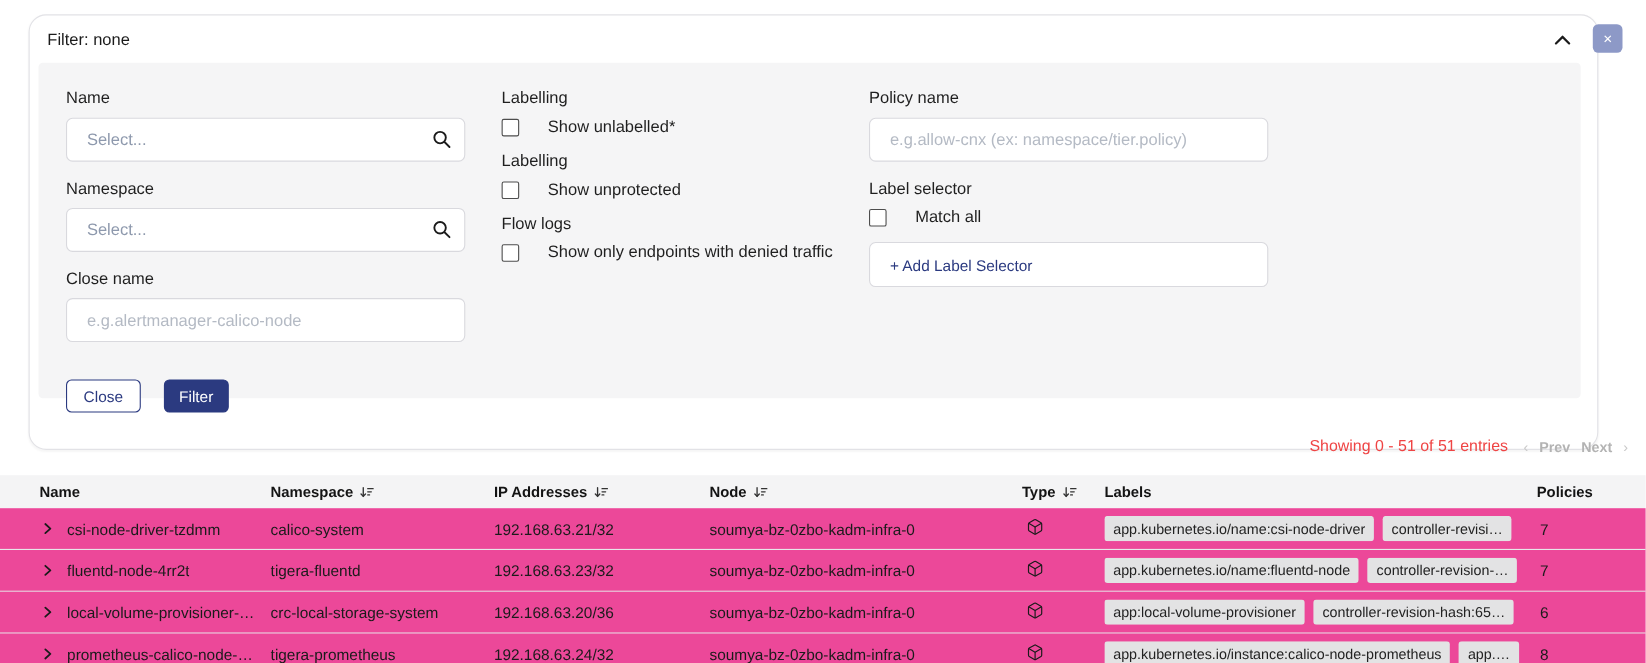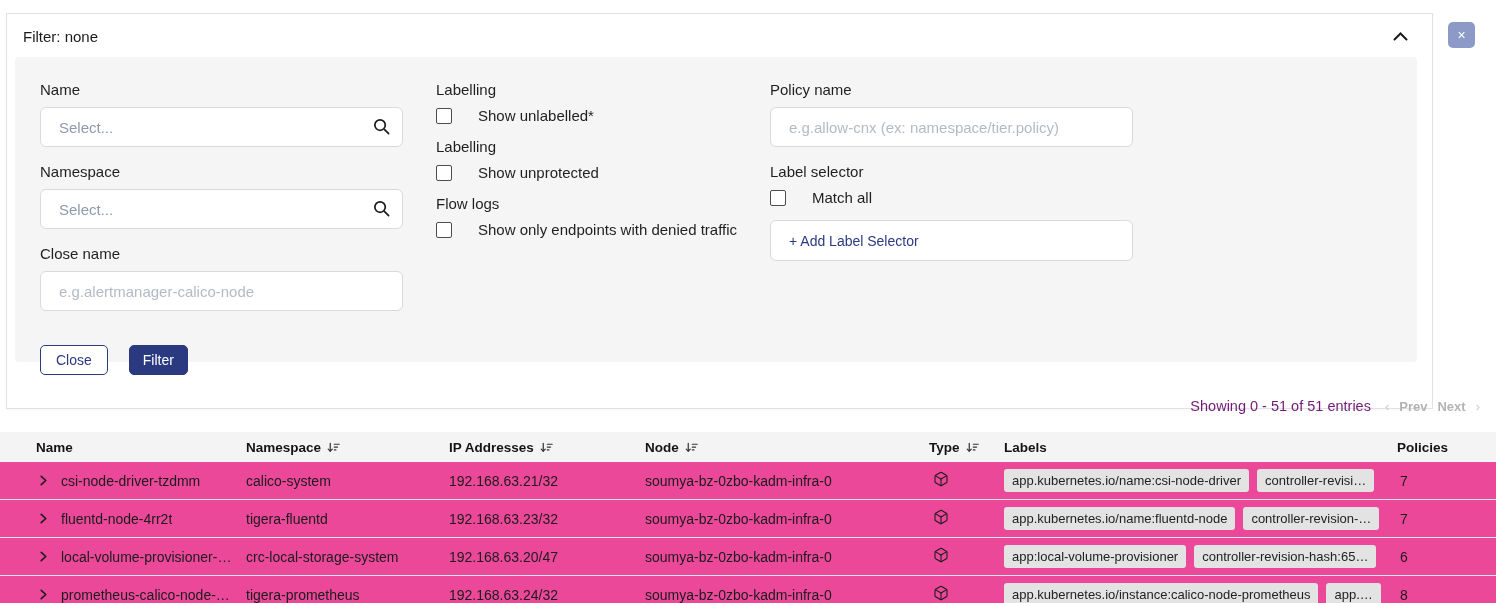--- a/index.html
+++ b/index.html
@@ -1,21 +1,21 @@
 <!DOCTYPE html>
 <html><head>
 <meta charset="utf-8">
 <style>
   * { margin:0; padding:0; box-sizing:border-box; }
   html,body { width:1496px; height:603px; overflow:hidden; background:#ffffff;
     font-family:"Liberation Sans","DejaVu Sans",sans-serif; color:#1b1b1b; }
 
   
-  .filter-card { position:absolute; left:6px; top:13px; width:1427px; height:396px;
-    background:#fff; border:1px solid #e2e2e6; border-radius:0; box-shadow:0 1px 2px rgba(0,0,0,.04); }
+  .filter-card { position:absolute; left:26px; top:13px; width:1427px; height:396px;
+    background:#fff; border:1px solid #e2e2e6; border-radius:16px; box-shadow:0 1px 2px rgba(0,0,0,.04); }
   .filter-card-header { display:flex; align-items:center; justify-content:space-between;
     padding:14px 22px 10px 16px; }
   .filter-title { font-size:15px; font-weight:500; color:#1b1b1b; }
   .collapse-btn { background:none; border:none; cursor:pointer; padding:2px; line-height:0; }
 
   .filter-inner { margin:2px 15px 0 8px; background:#f5f5f6; border-radius:4px;
     padding:24px 0 0 25px; height:305px; display:flex; }
   .fcol1 { width:363px; margin-right:33px; }
   .fcol2 { width:334px; }
   .fcol3 { width:363px; }
@@ -47,21 +47,21 @@
   .btn-filter { height:30px; padding:0 13px; background:#2b3a80; border:1px solid #2b3a80;
     border-radius:5px; color:#fff; font-size:14px; font-weight:500; cursor:pointer;
     font-family:"Liberation Sans","DejaVu Sans",sans-serif; }
 
   .panel-close-btn { position:absolute; left:1448px; top:22px; width:27px; height:26px;
     background:#8d99c7; border:none; border-radius:5px; color:#fff; font-size:14px;
     line-height:1; cursor:pointer; display:flex; align-items:center; justify-content:center; }
 
   
   .paging-line { position:absolute; top:398px; right:16px; display:flex; align-items:center; gap:14px; }
-  .paging-summary { font-size:14.5px; font-weight:500; color:#701a75; }
+  .paging-summary { font-size:14.5px; font-weight:500; color:#ef4444; }
   .pager { display:flex; align-items:center; gap:10px; }
   .pager-chevron { color:#c9c9c9; font-size:13px; cursor:pointer; }
   .pager-link { color:#b3b3b3; font-size:13px; font-weight:700; cursor:pointer; }
 
   
   .endpoints-table { position:absolute; left:0; top:432px; width:1496px; }
   .t-row { display:grid; grid-template-columns:210px 203px 196px 284px 75px 393px 1fr;
     padding-left:36px; align-items:center; }
   .t-head { background:#f4f4f5; height:30px; font-size:13.5px; font-weight:700; color:#141414; }
   .t-head .hcell { display:flex; align-items:center; gap:6px; }
@@ -283,21 +283,21 @@
         <div class="policies-cell">7</div>
       </div>
       <div class="t-row t-body-row">
         <div class="name-cell">
           <button class="expander"><svg width="11" height="11" viewBox="0 0 12 12">
               <polyline points="3.5,1.5 8.5,6 3.5,10.5" fill="none" stroke="#1b1b1b" stroke-width="1.8" stroke-linecap="round" stroke-linejoin="round"></polyline>
             </svg></button>
           <span class="cell-text">local-volume-provisioner-…</span>
         </div>
         <div class="cell-text">crc-local-storage-system</div>
-        <div class="cell-text">192.168.63.20/47</div>
+        <div class="cell-text">192.168.63.20/36</div>
         <div class="cell-text">soumya-bz-0zbo-kadm-infra-0</div>
         <div class="type-cell"><svg width="16" height="16" viewBox="0 0 24 24">
             <g stroke="#1b1b1b" stroke-width="1.6" fill="none" stroke-linejoin="round">
               <path d="M21 16V8a2 2 0 0 0-1-1.73l-7-4a2 2 0 0 0-2 0l-7 4A2 2 0 0 0 3 8v8a2 2 0 0 0 1 1.73l7 4a2 2 0 0 0 2 0l7-4A2 2 0 0 0 21 16z"></path>
               <polyline points="3.27 6.96 12 12.01 20.73 6.96"></polyline>
               <line x1="12" y1="22.08" x2="12" y2="12"></line>
             </g>
           </svg></div>
         <div class="labels-cell">
           <span class="label-chip">app:local-volume-provisioner</span>

